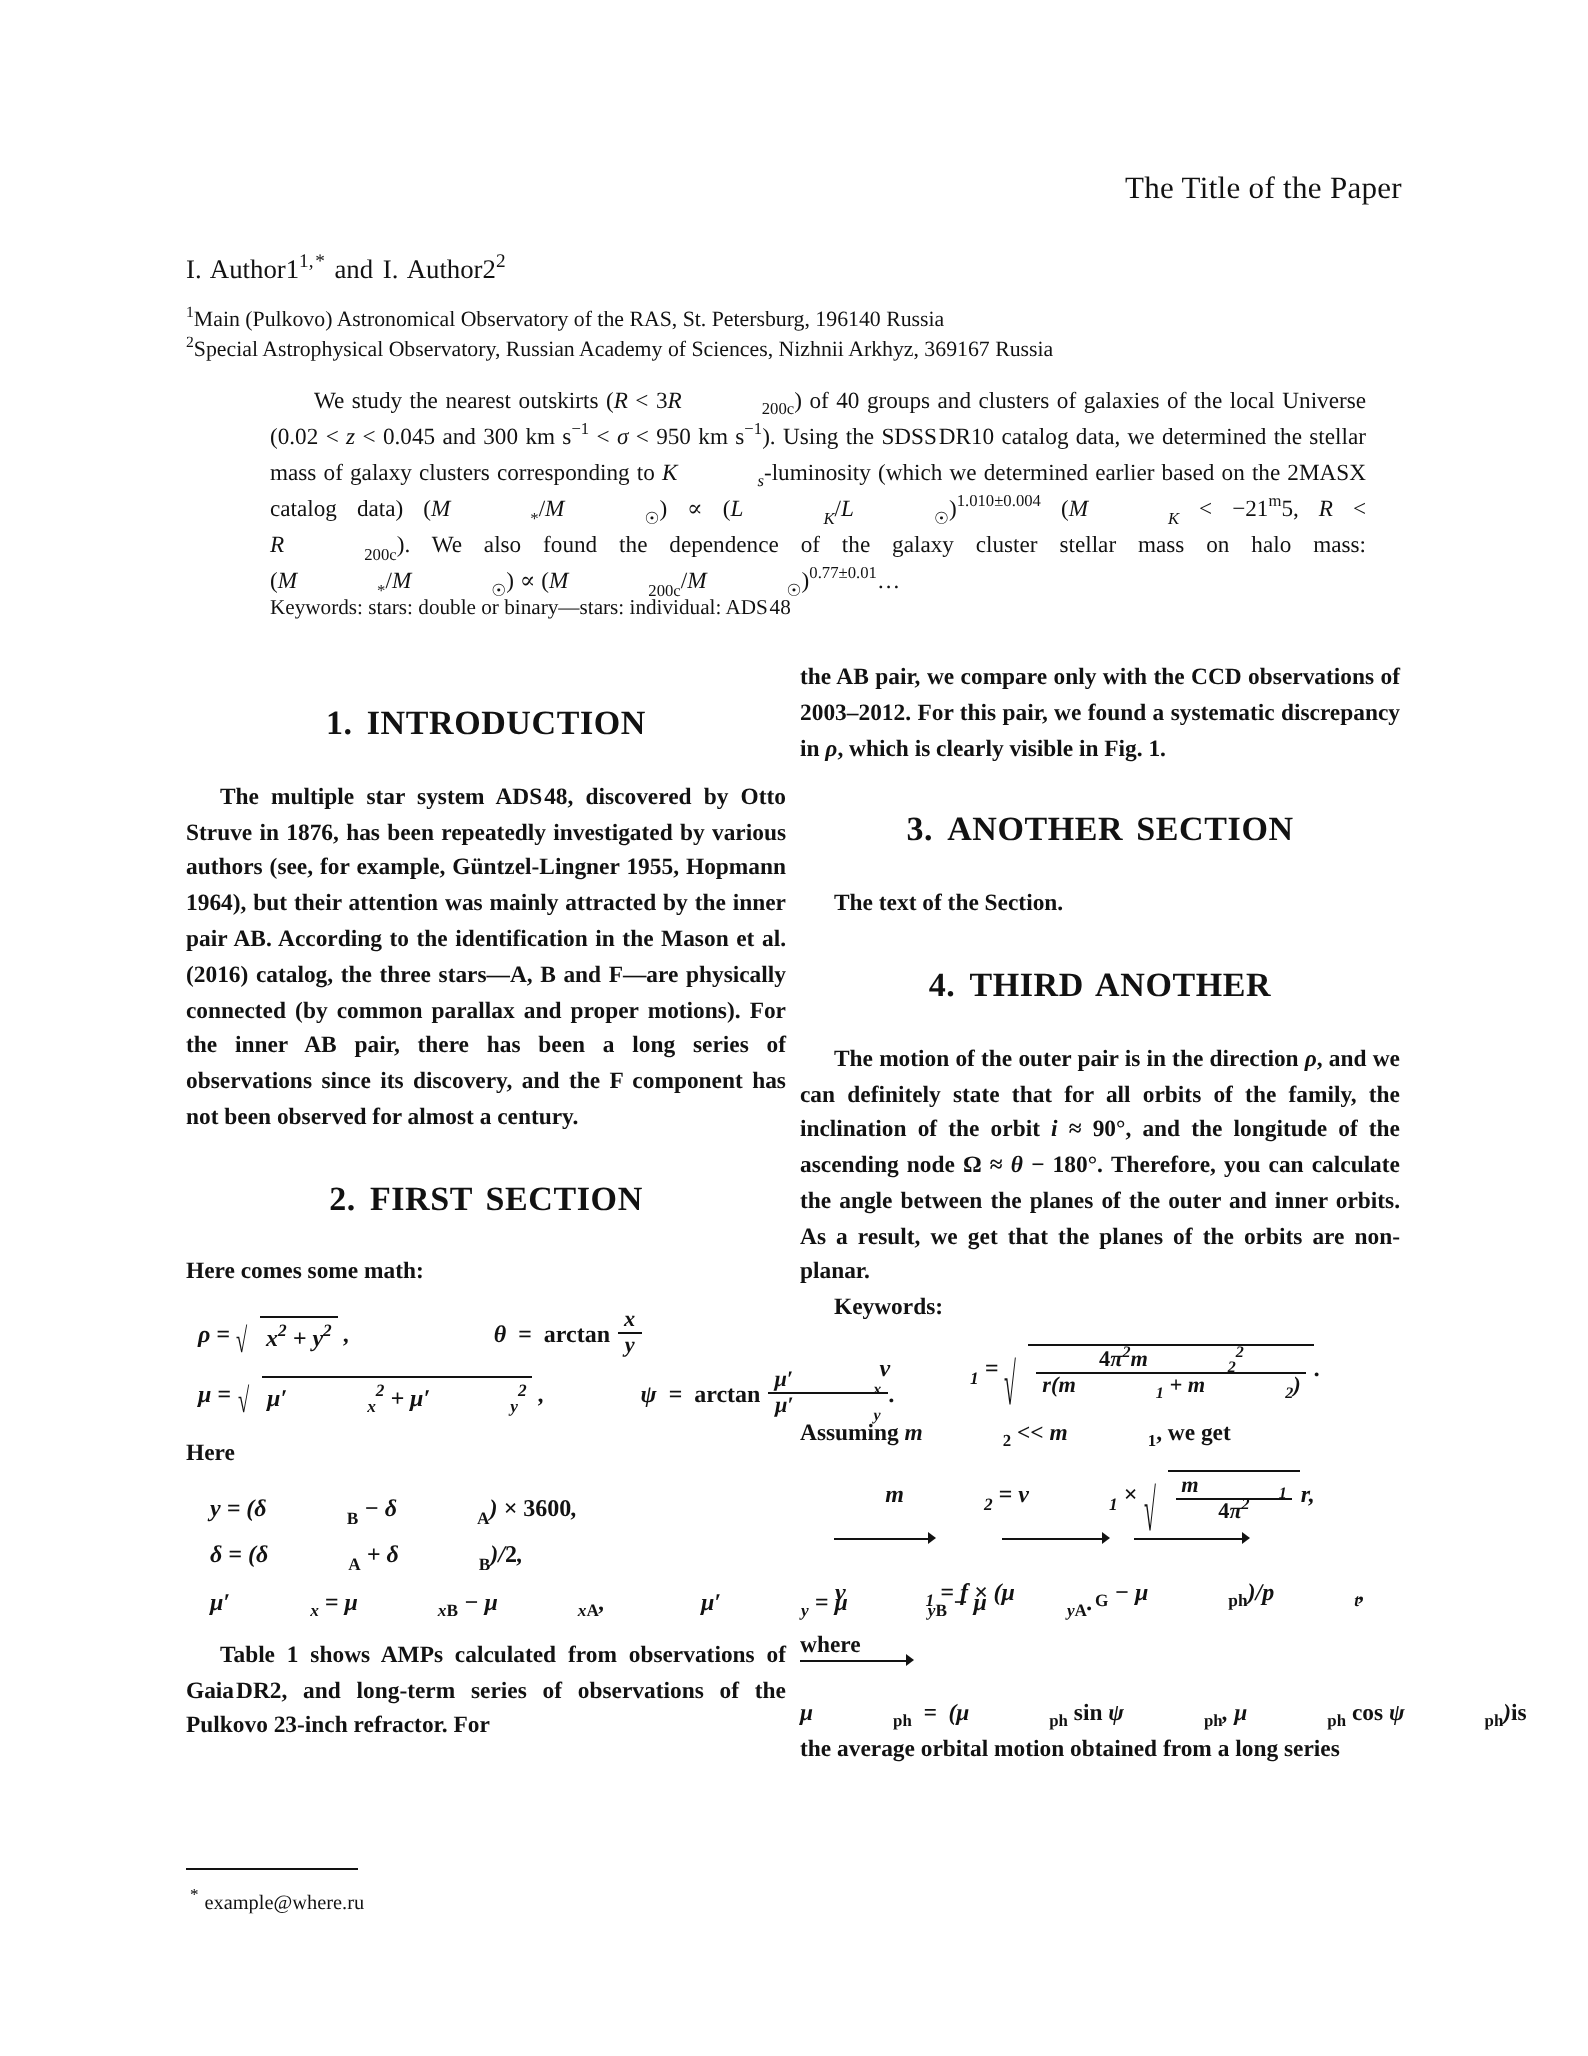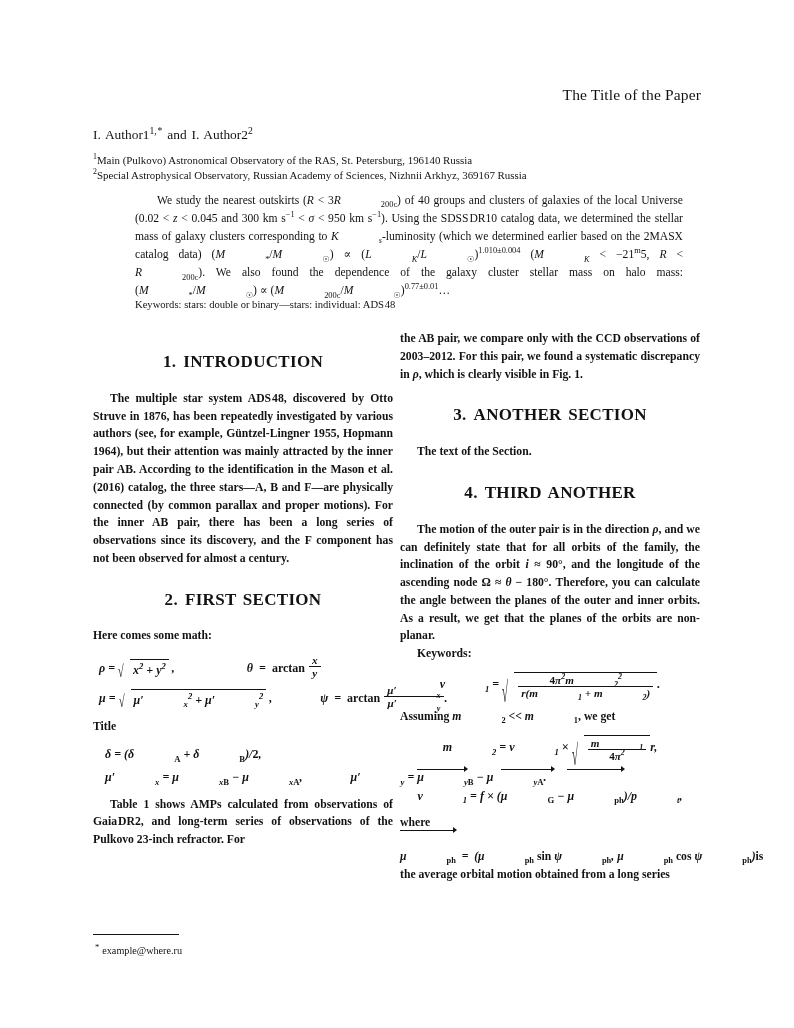--- a/index.html
+++ b/index.html
@@ -246,23 +246,26 @@
         <span class="eq-tab-wide"></span>
         <span class="math">θ &nbsp;= &nbsp;<span class="mathrm">arctan</span> <span class="frac"><span class="num-part"><i>x</i></span><span class="den-part"><i>y</i></span></span></span>
       </span>
       <span class="eqline">
         <span class="math">&nbsp;&nbsp;μ = <span class="sqrt"><span class="sign">√</span><span class="radicand">μ′<sub>x</sub><sup>2</sup> + μ′<sub>y</sub><sup>2</sup></span></span> ,</span>
         <span class="eq-tab"></span>
         <span class="math">ψ &nbsp;= &nbsp;<span class="mathrm">arctan</span> <span class="frac"><span class="num-part">μ′<sub>x</sub></span><span class="den-part">μ′<sub>y</sub></span></span>.</span>
       </span>
     </div>
 
-    <p class="noindent">Title</p>
+    <p class="noindent">Here</p>
 
     <div class="eqblock">
+      <span class="eqline">
+        <span class="math">&nbsp;&nbsp;&nbsp;&nbsp;<i>y</i> = (δ<sub class="mathrm">B</sub> − δ<sub class="mathrm">A</sub>) × <span class="mathrm">3600</span>,</span>
+      </span>
       <span class="eqline">
         <span class="math">&nbsp;&nbsp;&nbsp;&nbsp;δ = (δ<sub class="mathrm">A</sub> + δ<sub class="mathrm">B</sub>)/<span class="mathrm">2</span>,</span>
       </span>
       <span class="eqline">
         <span class="math">&nbsp;&nbsp;&nbsp;&nbsp;μ′<sub>x</sub> = μ<sub>x<span class="mathrm">B</span></sub> − μ<sub>x<span class="mathrm">A</span></sub>,</span>
         <span class="eq-tab"></span>
         <span class="math">μ′<sub>y</sub> = μ<sub>y<span class="mathrm">B</span></sub> − μ<sub>y<span class="mathrm">A</span></sub>.</span>
       </span>
     </div>
 

